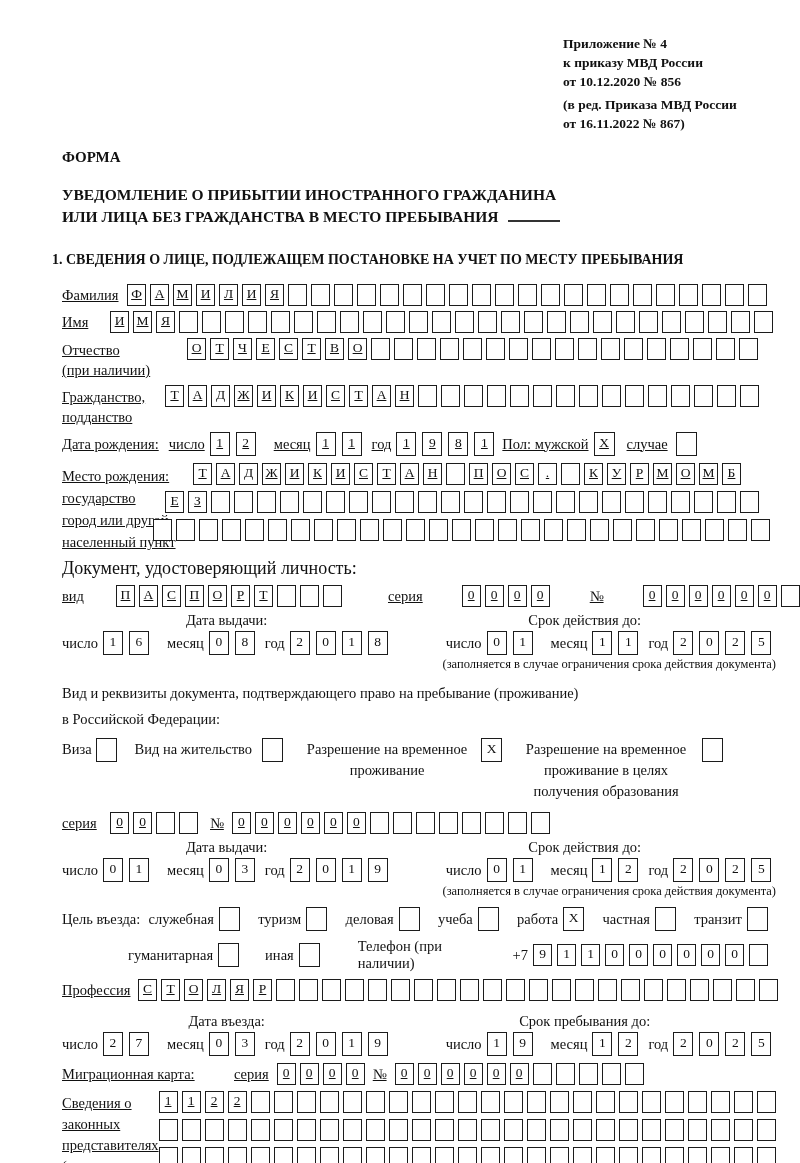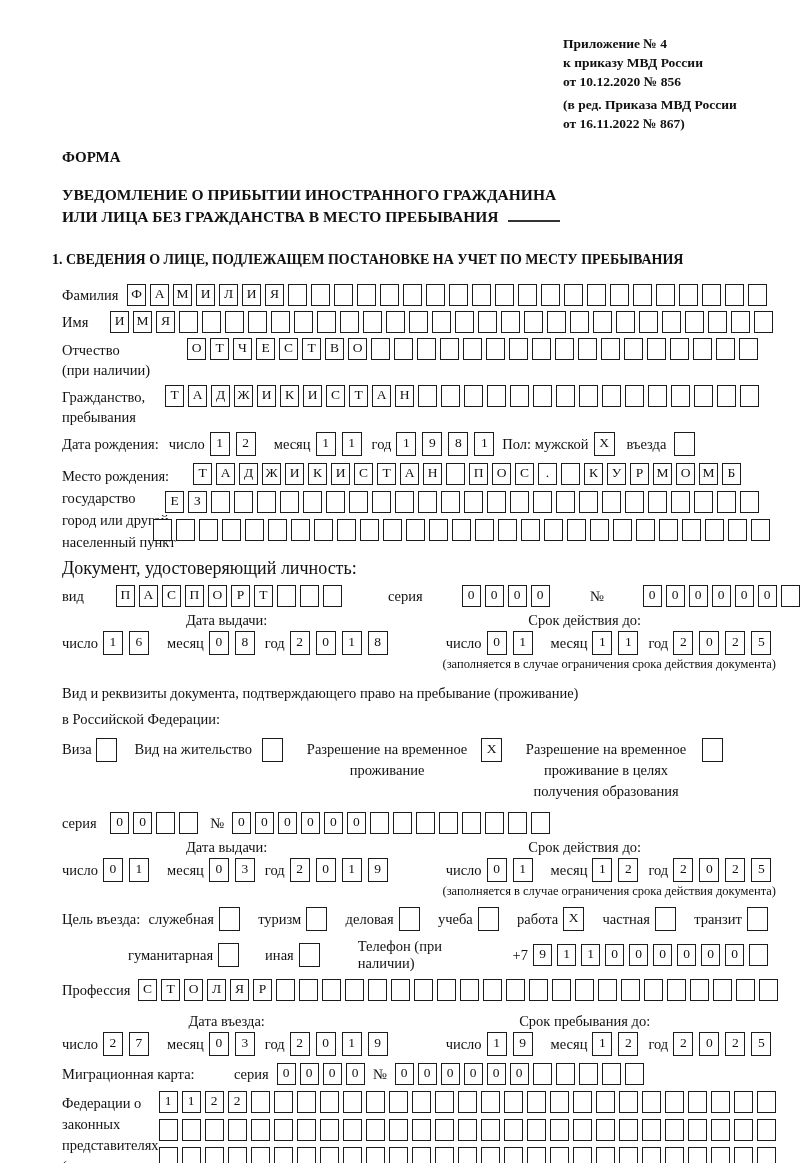--- a/index.html
+++ b/index.html
@@ -8,21 +8,21 @@
   .page{box-sizing:border-box;width:800px;height:1163px;padding:34px 22px 0 62px;}
 
   
   .cells{display:inline-flex;flex:0 0 auto;}
   .cell{display:inline-block;box-sizing:border-box;width:19px;height:22px;
         border:1.8px solid #1c1c1c;margin-right:4px;text-align:center;
         font-size:13.5px;line-height:18px;background:#fff;}
   .dt .cell{width:20px;height:24px;line-height:20px;margin-right:6px;}
   .cb .cell{width:21px;height:24px;line-height:20px;margin-right:0;}
 
-  .frow{display:flex;align-items:flex-start;margin-bottom:5px;font-size:14.5px;}
+  .frow{display:flex;align-items:flex-start;margin-bottom:5px;font-size:14.5px;text-decoration:underline;}
   .lbl{flex:0 0 auto;padding-top:3px;}
   .lblcol{line-height:20px;padding-top:2px;}
   .stack>.cells{margin-bottom:6px;display:flex;}
 
   
   .appendix{margin-left:auto;width:215px;font-size:13.5px;line-height:19px;font-weight:bold;}
   .appendix .gap{height:4px;}
   .formword{text-align:left;font-weight:bold;font-size:15px;margin:16px 14px 0 0;}
   .title{text-align:left;font-weight:bold;font-size:15.5px;line-height:22px;margin-top:18px;}
   .blank{display:inline-block;width:52px;border-bottom:2px solid #333;height:14px;margin-left:10px;}
@@ -171,21 +171,21 @@
         <span class="cell"></span>
         <span class="cell"></span>
         <span class="cell"></span>
         <span class="cell"></span>
       </span>
   </div>
 
   <div class="frow">
     <span class="lblcol" style="width:103px;">
       <div>Гражданство,</div>
-      <div>пребывания</div>
+      <div>подданство</div>
     </span>
     <span class="cells">
         <span class="cell">Т</span>
         <span class="cell">А</span>
         <span class="cell">Д</span>
         <span class="cell">Ж</span>
         <span class="cell">И</span>
         <span class="cell">К</span>
         <span class="cell">И</span>
         <span class="cell">С</span>
@@ -228,21 +228,21 @@
           <span class="cell">1</span>
           <span class="cell">9</span>
           <span class="cell">8</span>
           <span class="cell">1</span>
         </span>
     </span>
     <span style="margin-left:2px;margin-right:5px;">Пол: мужской</span>
     <span class="cells cb">
         <span class="cell">X</span>
       </span>
-    <span style="margin-left:12px;margin-right:8px;">въезда</span>
+    <span style="margin-left:12px;margin-right:8px;">случае</span>
     <span class="cells cb">
         <span class="cell"></span>
       </span>
   </div>
 
   <div class="frow">
     <span class="lblcol" style="width:131px;line-height:22px;">
       <div>Место рождения:</div>
       <div>государство</div>
       <div>город или другой</div>
@@ -702,21 +702,21 @@
         <span class="cell"></span>
         <span class="cell"></span>
         <span class="cell"></span>
         <span class="cell"></span>
         <span class="cell"></span>
       </span>
   </div>
 
   <div class="frow" style="margin-top:6px;">
     <span class="lblcol" style="width:100px;line-height:21px;">
-      <div>Федерации о</div>
+      <div>Сведения о</div>
       <div>законных</div>
       <div>представителях</div>
       <div>(родителях,</div>
 
     </span>
     <span class="stack">
       <span class="cells">
           <span class="cell">1</span>
           <span class="cell">1</span>
           <span class="cell">2</span>

